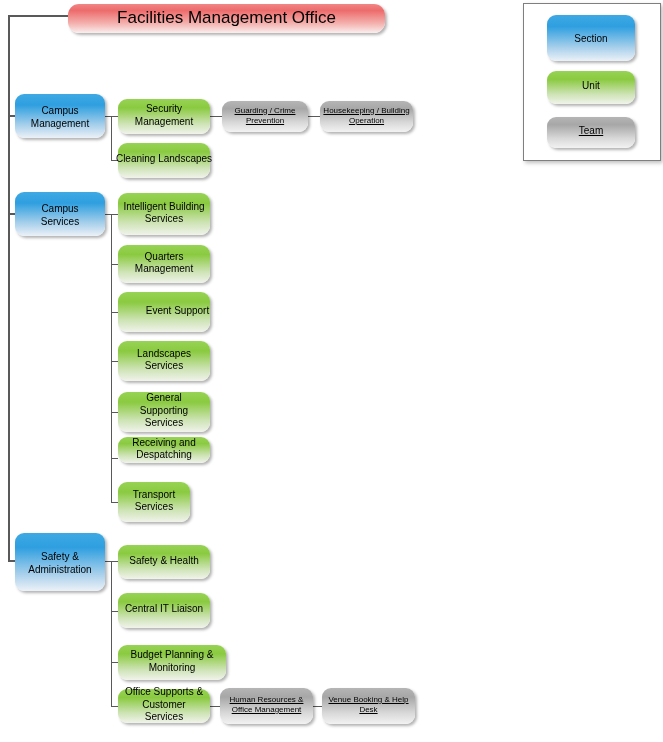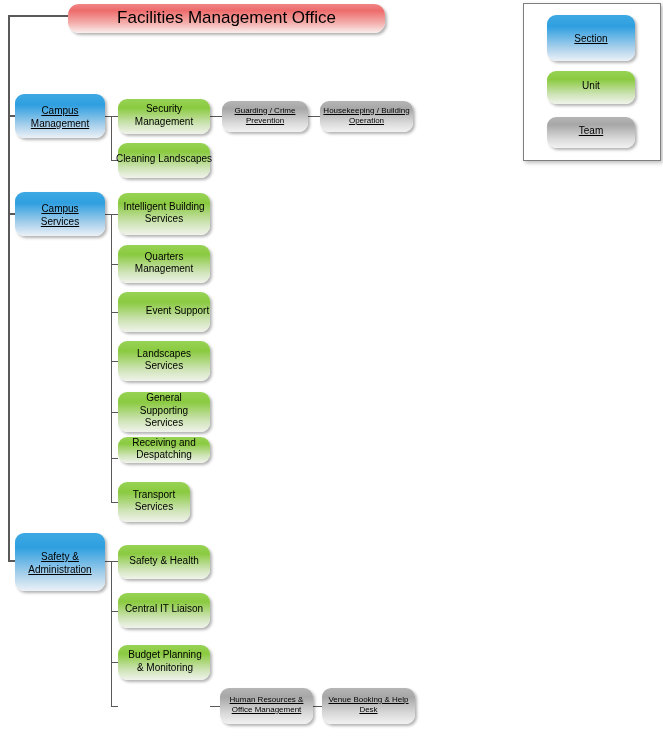--- a/index.html
+++ b/index.html
@@ -15,21 +15,20 @@
     font-size:10px; line-height:1.25; padding:0 4px 2px 4px;
   }
   .nowrap { white-space:nowrap; }
   .title-box {
     border-radius:11px; font-size:17px; padding:0 6px 2px 6px;
     background:linear-gradient(180deg,#f18585 0%,#ed6b6b 22%,#f4b3b0 68%,#f9efee 100%);
   }
   .section-box {
     padding:5px 10px 2px 10px;
     background:linear-gradient(180deg,#3ea9e3 0%,#2f9fe0 25%,#a6cfeb 70%,#ecf1f7 100%);
-    text-decoration:underline;
   }
   .unit-box {
     background:linear-gradient(180deg,#98d355 0%,#8aca40 25%,#cde3b4 70%,#f0f3eb 100%);
   }
   .team-box {
     font-size:8px; padding:0 3px 2px 3px;
     background:linear-gradient(180deg,#b5b5b5 0%,#a7a7a7 25%,#d9d9d9 70%,#f2f2f2 100%);
     text-decoration:underline;
   }
   .legend-frame {
@@ -89,21 +88,22 @@
   <div class="node unit-box" style="left:118px;top:193px;width:92px;height:42px;">Intelligent Building Services</div>
   <div class="node unit-box" style="left:118px;top:245px;width:92px;height:38px;">Quarters Management</div>
   <div class="node unit-box nowrap" style="left:118px;top:292px;width:92px;height:40px;padding-left:31px;">Event Support</div>
   <div class="node unit-box" style="left:118px;top:341px;width:92px;height:40px;">Landscapes Services</div>
   <div class="node unit-box" style="left:118px;top:392px;width:92px;height:40px;">General Supporting Services</div>
   <div class="node unit-box" style="left:118px;top:437px;width:92px;height:26px;text-align:center;">Receiving and Despatching</div>
   <div class="node unit-box" style="left:118px;top:482px;width:72px;height:40px;">Transport Services</div>
 
   <div class="node unit-box nowrap" style="left:118px;top:545px;width:92px;height:34px;">Safety &amp; Health</div>
   <div class="node unit-box nowrap" style="left:118px;top:593px;width:92px;height:35px;">Central IT Liaison</div>
-  <div class="node unit-box" style="left:118px;top:645px;width:92px;height:35px;padding-left:6px;">Budget Planning &amp; Monitoring</div>
+  <div class="node unit-box" style="left:118px;top:645px;width:108px;height:35px;">Budget Planning &amp; Monitoring</div>
+  <div class="node unit-box" style="left:118px;top:689px;width:92px;height:34px;">Office Supports &amp; Customer Services</div>
 
   <div class="node team-box" style="left:222px;top:101px;width:86px;height:31px;">Guarding / Crime Prevention</div>
   <div class="node team-box" style="left:320px;top:101px;width:93px;height:31px;">Housekeeping / Building Operation</div>
   <div class="node team-box" style="left:220px;top:688px;width:93px;height:36px;">Human Resources &amp; Office Management</div>
   <div class="node team-box" style="left:322px;top:688px;width:93px;height:36px;">Venue Booking &amp; Help Desk</div>
 
   <div class="legend-frame">
     <div class="node section-box nowrap" style="left:23px;top:11px;width:88px;height:46px;">Section</div>
     <div class="node unit-box nowrap" style="left:23px;top:67px;width:88px;height:33px;">Unit</div>
     <div class="node team-box nowrap" style="left:23px;top:113px;width:88px;height:31px;font-size:10px;">Team</div>

